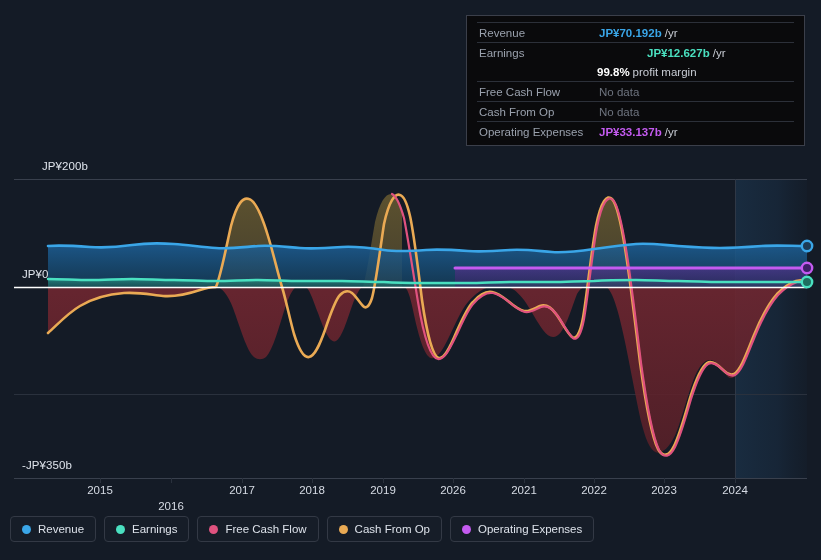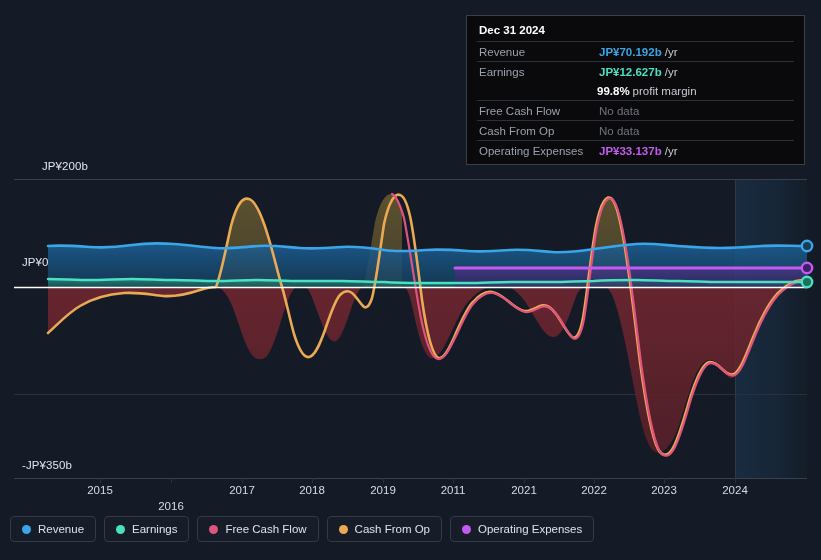--- a/index.html
+++ b/index.html
@@ -28,21 +28,21 @@
 
   
   .ylabel {
     position: absolute;
     font-size: 11.5px;
     color: #dfe4ec;
     white-space: nowrap;
     letter-spacing: .1px;
   }
   #ylab-top  { left: 22px; top: 160px; margin-left: 20px; }
-  #ylab-zero { left: 22px; top: 256px; }
+  #ylab-zero { left: 22px; top: 268px; }
   #ylab-bot  { left: 22px; top: 459px; }
 
   
   #xaxis {
     position: absolute;
     left: 0; top: 484px;
     width: 703px; height: 20px;
   }
   .xlabel {
     position: absolute;
@@ -317,37 +317,36 @@
   <div class="ylabel" id="ylab-top">JP¥200b</div>
   <div class="ylabel" id="ylab-zero">JP¥0</div>
   <div class="ylabel" id="ylab-bot">-JP¥350b</div>
 
   <div id="xaxis">
       <div class="xlabel" style="left: 100px;">2015</div>
       <div class="xlabel" style="left: 171px; margin-top: 16px;">2016</div>
       <div class="xlabel" style="left: 242px;">2017</div>
       <div class="xlabel" style="left: 312px;">2018</div>
       <div class="xlabel" style="left: 383px;">2019</div>
-      <div class="xlabel" style="left: 453px;">2011</div>
+      <div class="xlabel" style="left: 453px;">2026</div>
       <div class="xlabel" style="left: 524px;">2021</div>
       <div class="xlabel" style="left: 594px;">2022</div>
       <div class="xlabel" style="left: 664px;">2023</div>
       <div class="xlabel" style="left: 735px;">2024</div>
     </div>
 
   <div id="tooltip">
-    <div id="tt-date">Dec 31 2024</div>
     <div id="tt-rows">
         <div class="tt-row">
           <div class="tt-label">Revenue</div>
           <div class="tt-val"><span class="amt" style="color: rgb(58, 166, 232);">JP¥70.192b</span><span class="unit"> /yr</span></div>
         </div>
         <div class="tt-row">
           <div class="tt-label">Earnings</div>
-          <div class="tt-val"><span class="amt" style="color: rgb(74, 224, 192);">JP¥12.627b</span><span class="unit"> /yr</span></div>
+          <div class="tt-val"><span class="amt" style="color: rgb(74, 224, 192); margin-left: 48px;">JP¥12.627b</span><span class="unit"> /yr</span></div>
         </div>
         <div class="tt-row tt-margin-row noborder">
           <span class="pct">99.8%</span>
           <span class="txt">profit margin</span>
         </div>
         <div class="tt-row">
           <div class="tt-label">Free Cash Flow</div>
           <div class="tt-val"><span class="tt-nodata">No data</span></div>
         </div>
         <div class="tt-row">

